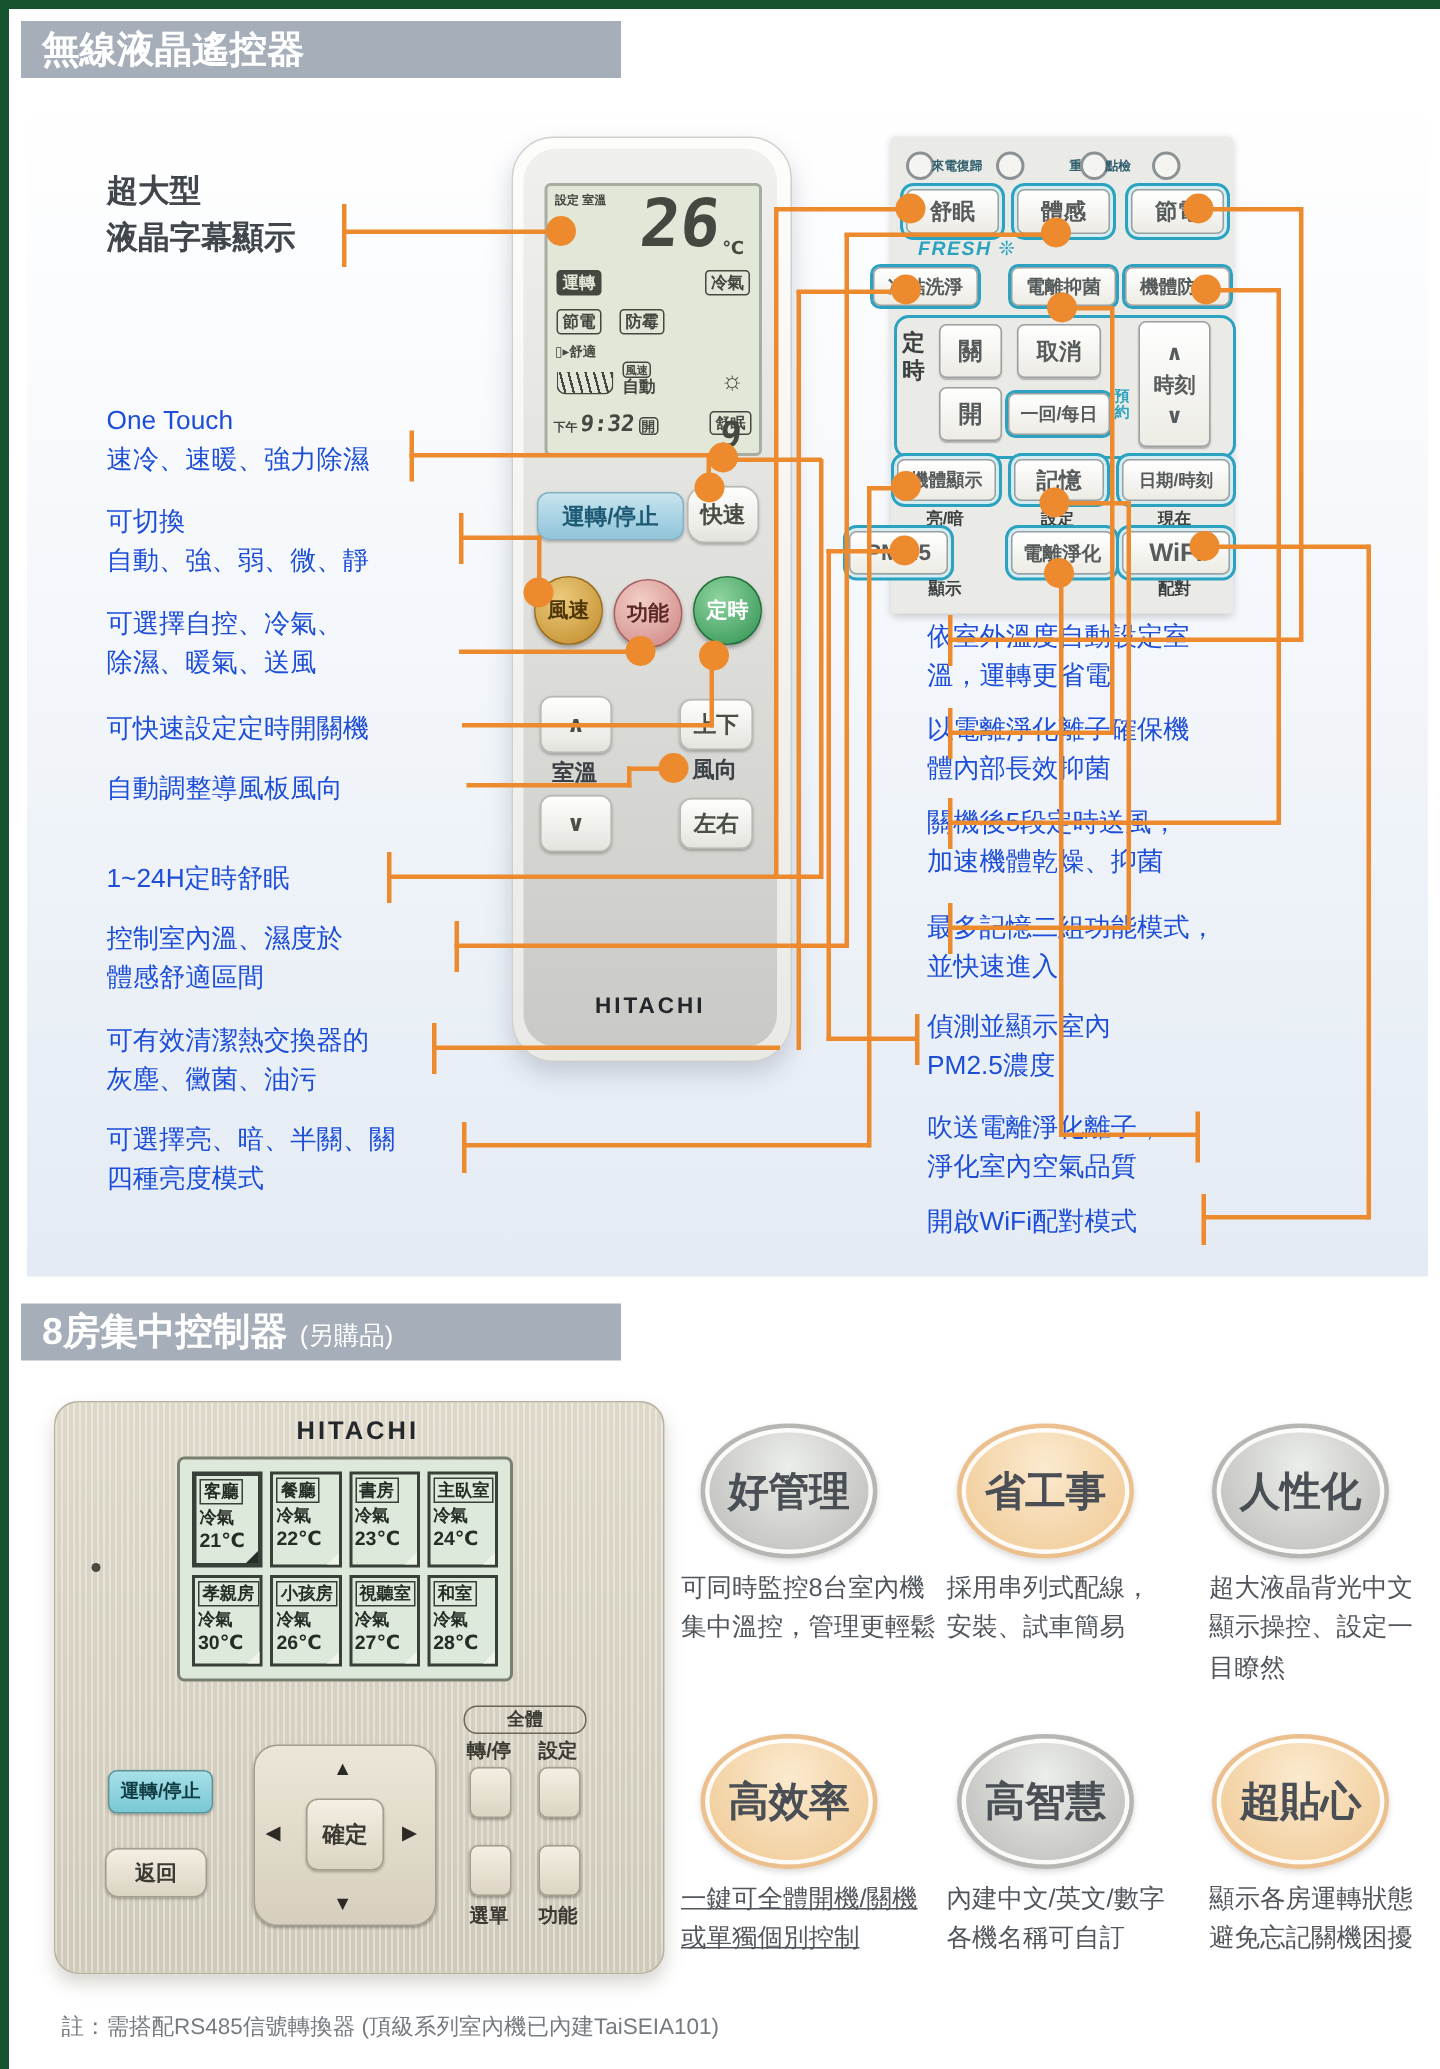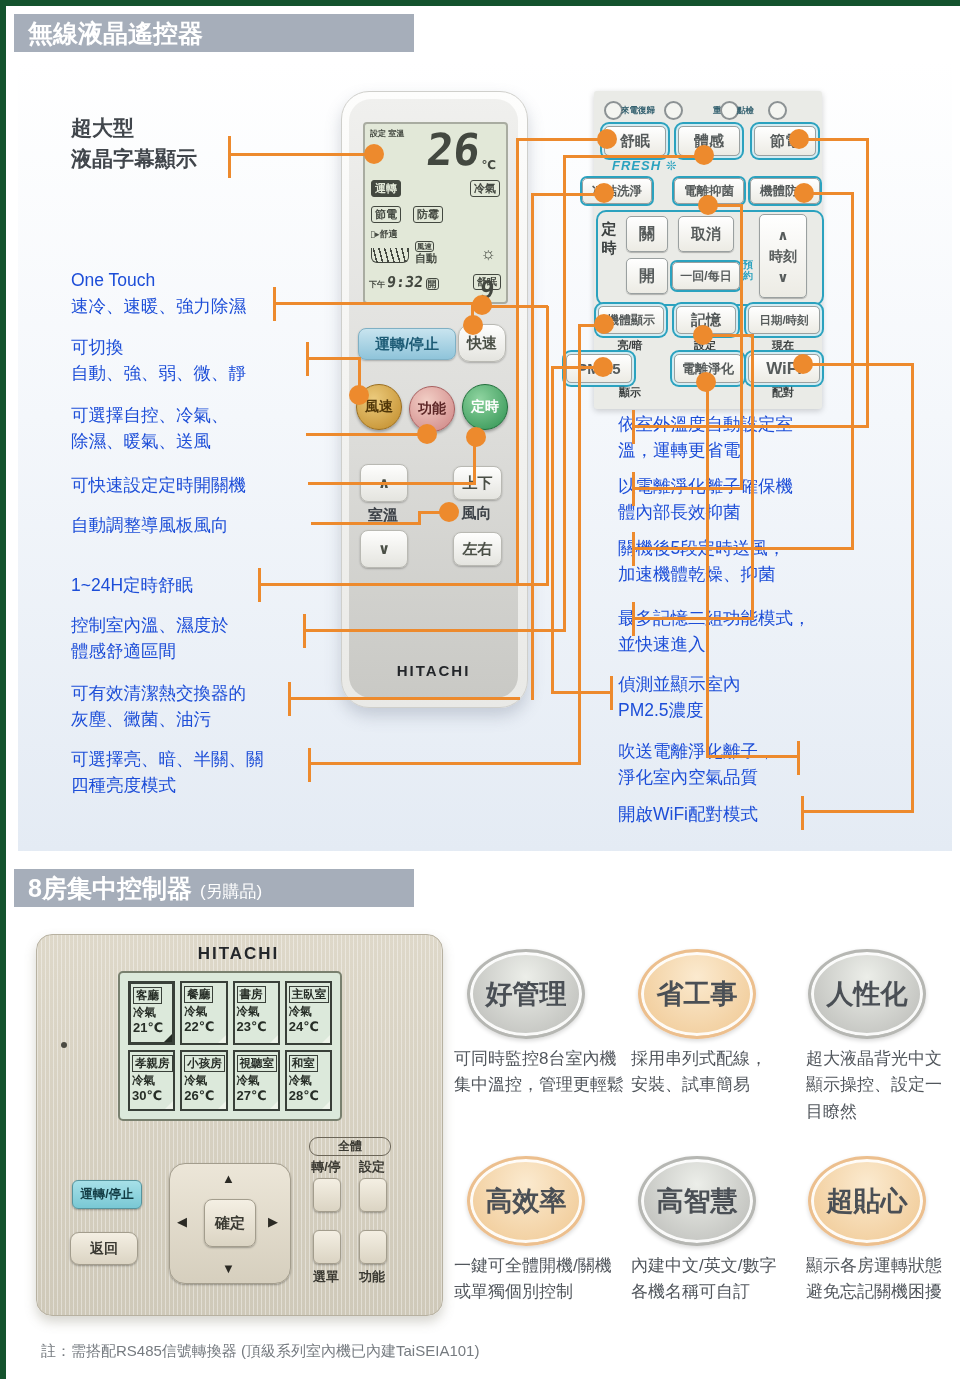--- a/index.html
+++ b/index.html
@@ -302,18 +302,18 @@
     <div class="dot" style="left: 597px; top: 361px;"></div>
     <div class="dot" style="left: 700px; top: 376px;"></div>
     <div class="dot" style="left: 797px; top: 358px;"></div>
     <div class="bubble gray" style="left: 461px; top: 943px;">好管理</div>
     <div class="ftext" style="left: 448px; top: 1040px;">可同時監控8台室內機<br>集中溫控，管理更輕鬆</div>
     <div class="bubble peach" style="left: 632px; top: 943px;">省工事</div>
     <div class="ftext" style="left: 625px; top: 1040px;">採用串列式配線，<br>安裝、試車簡易</div>
     <div class="bubble gray" style="left: 802px; top: 943px;">人性化</div>
     <div class="ftext" style="left: 800px; top: 1040px;">超大液晶背光中文<br>顯示操控、設定一<br>目瞭然</div>
     <div class="bubble peach" style="left: 461px; top: 1150px;">高效率</div>
-    <div class="ftext" style="left: 448px; top: 1247px;">一鍵可全體開機/關機<br>或單獨個別控制</div>
+    <div class="ftext" style="left: 448px; top: 1247px; text-decoration: underline;">一鍵可全體開機/關機<br>或單獨個別控制</div>
     <div class="bubble gray" style="left: 632px; top: 1150px;">高智慧</div>
     <div class="ftext" style="left: 625px; top: 1247px;">內建中文/英文/數字<br>各機名稱可自訂</div>
     <div class="bubble peach" style="left: 802px; top: 1150px;">超貼心</div>
     <div class="ftext" style="left: 800px; top: 1247px;">顯示各房運轉狀態<br>避免忘記關機困擾</div>
   </div>
 
 </body></html>

